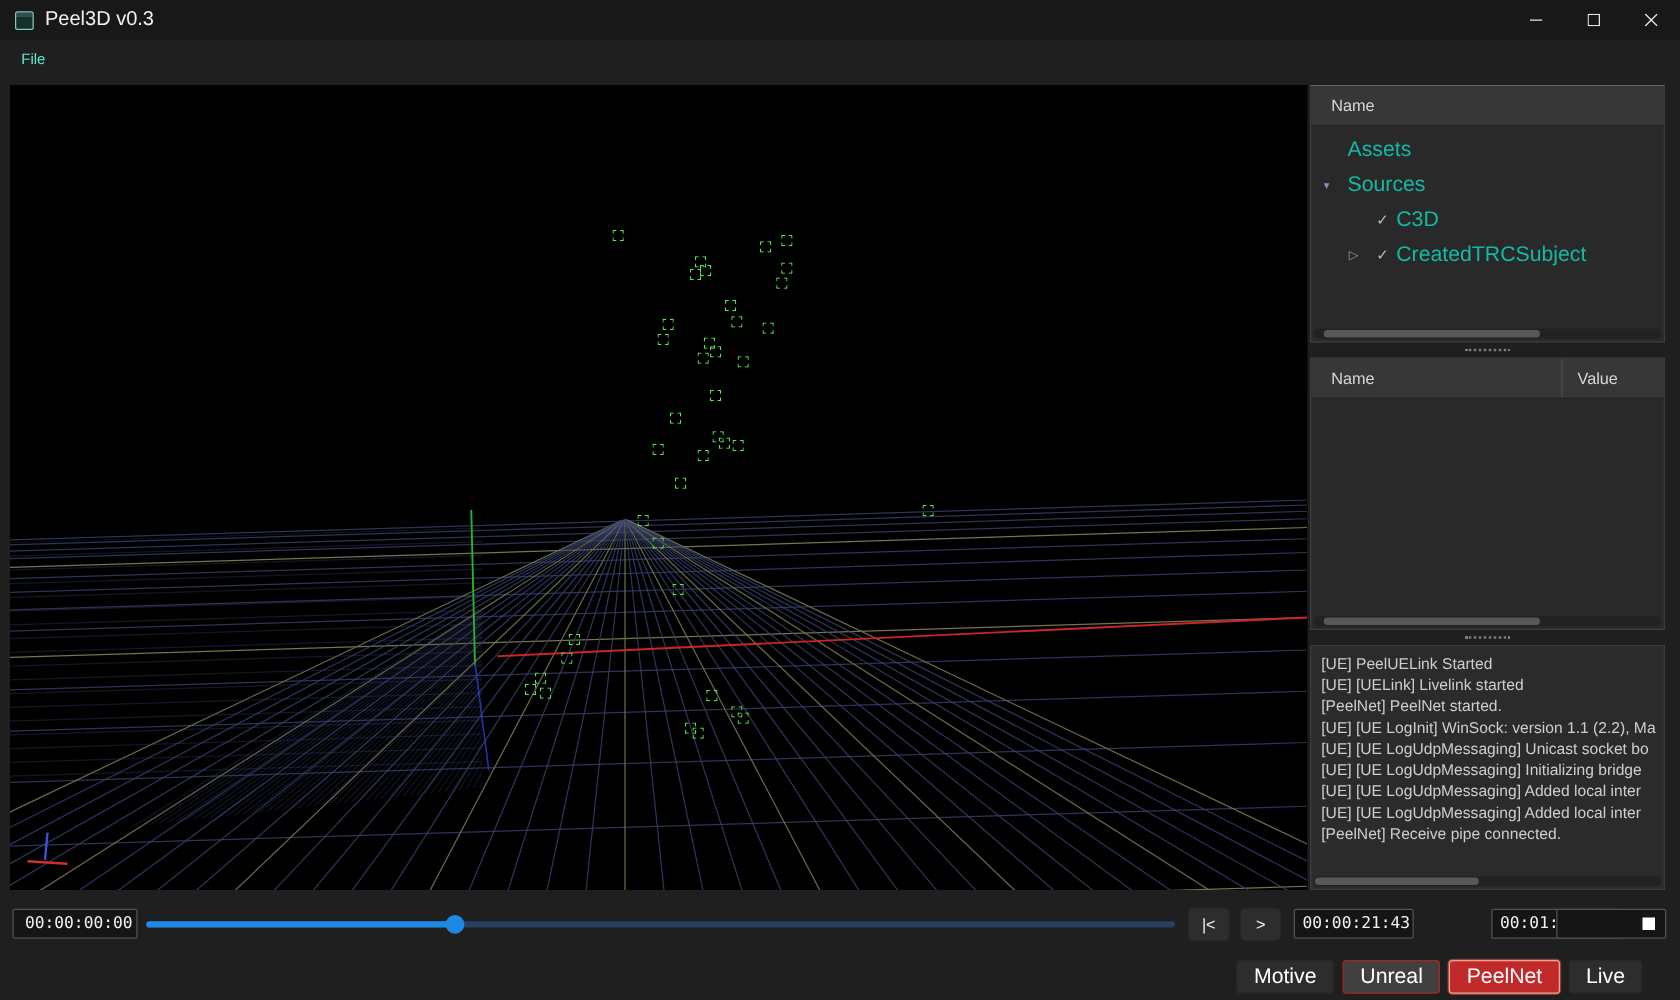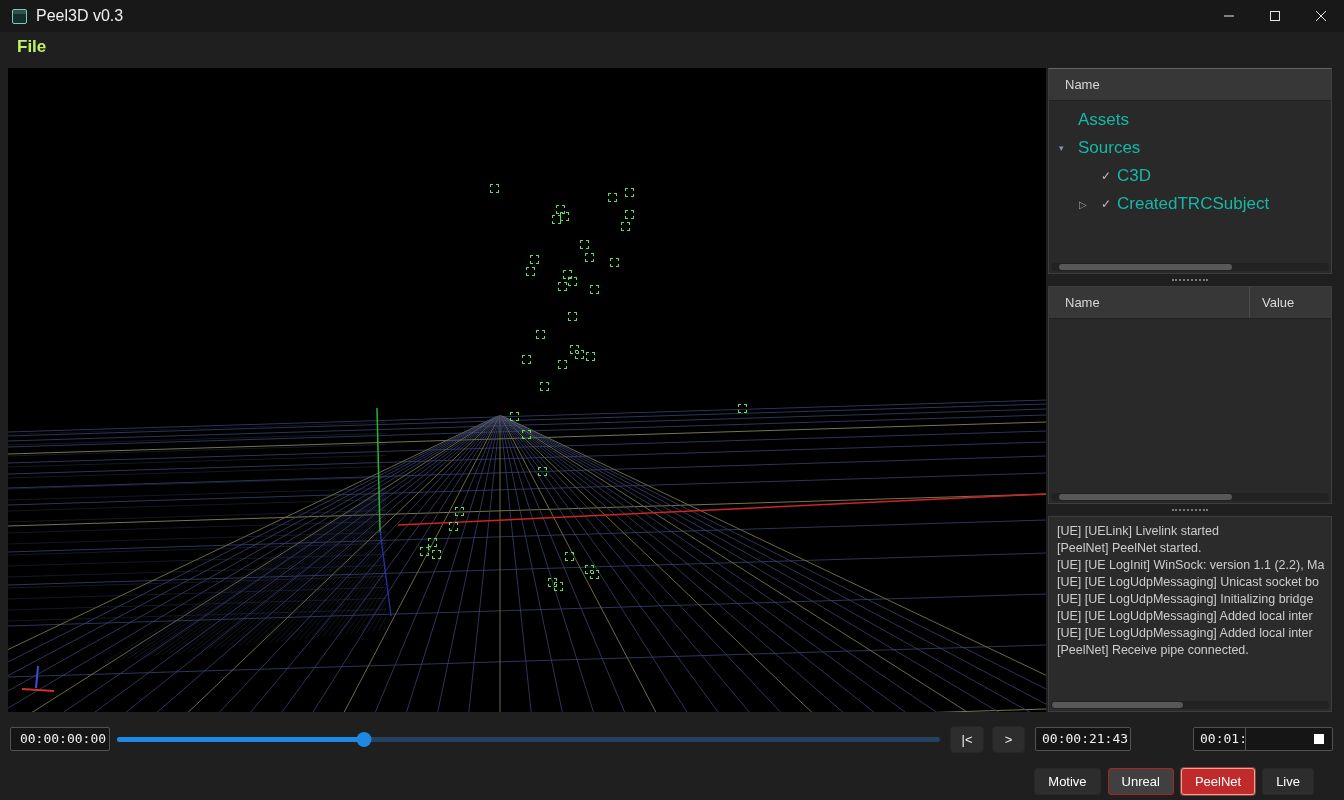--- a/index.html
+++ b/index.html
@@ -12,21 +12,21 @@
   .app-icon { width:15px; height:15px; border:1px solid #7fc9bb; border-radius:2px;
     background:linear-gradient(#30504c 30%, #14302c 30%); margin-right:9px; }
   .win-title { font-size:16px; color:#f0f0f0; }
   .win-controls { margin-left:auto; display:flex; height:32px; }
   .win-btn { width:46px; height:32px; display:flex; align-items:center; justify-content:center; }
   .win-btn svg { stroke:#e8e8e8; stroke-width:1; fill:none; }
 
   
   .menubar { position:absolute; left:0; top:32px; width:1344px; height:30px;
     background:#1f1f1f; display:flex; align-items:center; }
-  .menu-item { margin-left:8px; padding:4px 9px; font-size:17px; color:#bef264;font-weight:bold; }
+  .menu-item { margin-left:8px; padding:4px 9px; font-size:12px; color:#5eead4; }
 
   
   .viewport { position:absolute; left:8px; top:68px; width:1038px; height:644px;
     background:#000; overflow:hidden; }
   .viewport svg { position:absolute; left:0; top:0; }
   .marker { position:absolute; width:9px; height:9px; border:1px dashed #57e857;
     border-radius:1px; }
 
   
   .right-col { position:absolute; left:1048px; top:68px; width:284px; height:644px;
@@ -88,21 +88,21 @@
     background:#1e88e5; border-radius:50%; transform:translateX(-50%); }
   .tl-btn { position:absolute; top:2px; height:27px; background:#2d2d2d;
     border:1px solid #262626; border-radius:4px; color:#f0f0f0; font-size:13px;
     font-family:"Liberation Sans", sans-serif; }
   .btn-start { left:950px; width:34px; }
   .btn-play { left:992px; width:33px; }
 
   
   .statusbar { position:absolute; left:0; top:762px; width:1344px; height:38px;
     display:flex; justify-content:flex-end; align-items:center; gap:7px; padding-right:30px; }
-  .sb-btn { height:27px; padding:0 13px; border-radius:3px; font-size:13px; color:#fff;
+  .sb-btn { height:27px; padding:0 13px; border-radius:3px; font-size:17px; color:#fff;
     background:#2d2d2d; border:1px solid #282828; display:flex; align-items:center;
     font-family:"Liberation Sans", sans-serif; }
   .sb-btn.red { background:#404040; border-color:#a82424; }
   .sb-btn.red-active { background:#c02a2a; border-color:#ff9d8f;
     box-shadow:0 0 0 1px rgba(255,130,110,.4); }
 </style>
 </head>
 <body>
 
 <div class="titlebar">
@@ -384,20 +384,21 @@
       <div class="thumb" style="left:3%;width:62%"></div>
     </div>
   </section>
 
   <div class="splitter">
     <span class="grip"></span>
   </div>
 
   <section class="panel log-panel">
     <div class="log-lines">
+      <div class="log-line">[UE] PeelUELink Started</div>
       <div class="log-line">[UE] [UELink] Livelink started</div>
       <div class="log-line">[PeelNet] PeelNet started.</div>
       <div class="log-line">[UE] [UE LogInit] WinSock: version 1.1 (2.2), Ma</div>
       <div class="log-line">[UE] [UE LogUdpMessaging] Unicast socket bo</div>
       <div class="log-line">[UE] [UE LogUdpMessaging] Initializing bridge</div>
       <div class="log-line">[UE] [UE LogUdpMessaging] Added local inter</div>
       <div class="log-line">[UE] [UE LogUdpMessaging] Added local inter</div>
       <div class="log-line">[PeelNet] Receive pipe connected.</div>
     </div>
     <div class="hscroll">

